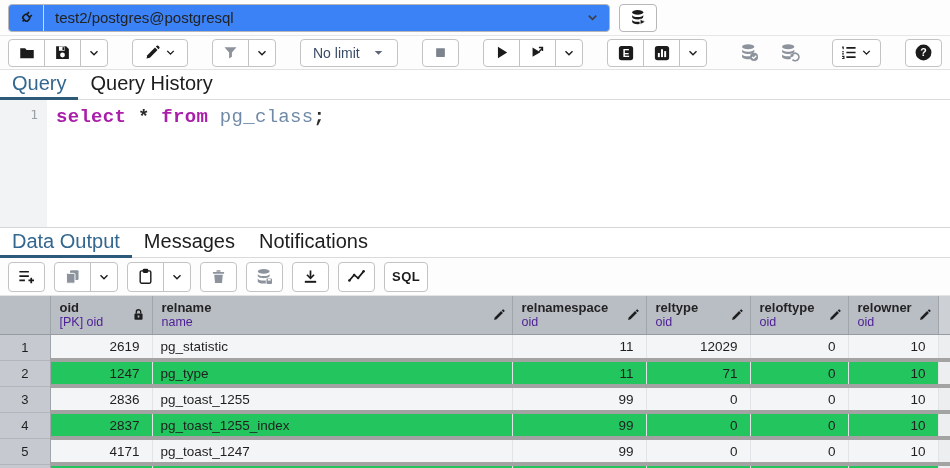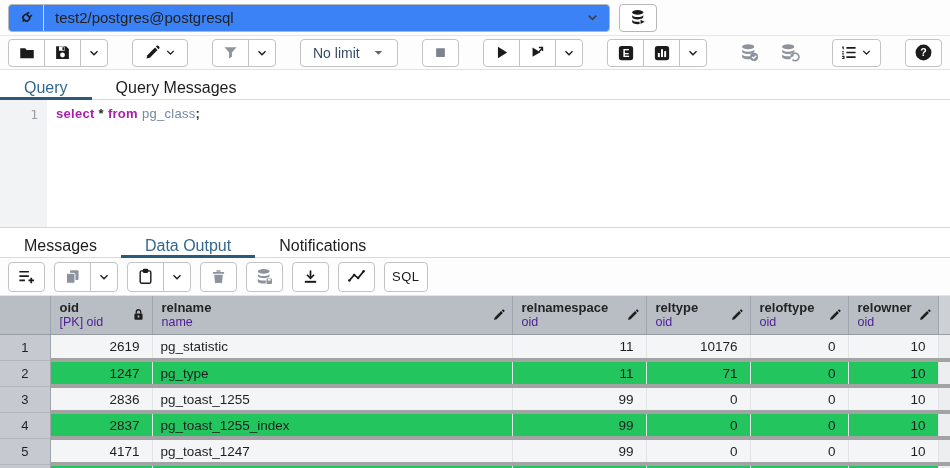--- a/index.html
+++ b/index.html
@@ -52,48 +52,48 @@
   .limit-select {
     width:118px; height:28px; border:1px solid #c3c3c3; border-radius:4px; background:#fff;
     display:flex; align-items:center; justify-content:space-between;
     padding:0 12px; font-size:14px; color:#394b66; cursor:pointer;
   }
   .limit-caret { color:#5c6575; display:flex; }
 
   
   .tabbar { height:30px; display:flex; background:#fff; border-bottom:1px solid #dadada; }
   .tab {
-    padding:0 24px; display:flex; align-items:flex-end; font-size:16px; color:#1d1d1d;
+    padding:0 12px; display:flex; align-items:center; font-size:20px; color:#1d1d1d;
     border-bottom:3px solid transparent; cursor:pointer; margin-bottom:-1px;
   }
   .tab.active { color:#33678f; border-bottom-color:#2d5a78; }
 
   
   .editor { height:128px; display:flex; background:#fff; border-bottom:1px solid #d6d6d6; }
   .gutter {
     width:47px; background:#f2f3f4; color:#9aa0a6; flex:none;
     font-family:"DejaVu Sans Mono", monospace; font-size:13px;
     text-align:right; padding:7px 9px 0 0;
   }
   .codearea {
     flex:1; padding:6px 0 0 9px;
-    font-family:Liberation Sans, sans-serif; font-size:13px; color:#202020;
+    font-family:Liberation Mono, monospace; font-size:19px; color:#202020;
     font-weight:bold; letter-spacing:.3px;
   }
   .tok-kw { color:#aa1faa; }
   .tok-id { color:#6f89a6; font-weight:normal; }
   .tok-pl { color:#2a2a2a; }
 
   
   .res-toolbar {
     height:38px; display:flex; align-items:center; gap:9px;
     padding:0 8px; background:#fdfdfd; border-bottom:1px solid #e4e4e4;
   }
   .res-toolbar .tbtn { height:30px; }
-  .sql-btn { font-size:13px; font-weight:normal; color:#1b1b1b; letter-spacing:.5px; }
+  .sql-btn { font-size:13px; font-weight:bold; color:#1b1b1b; letter-spacing:.5px; }
 
   
   .grid-wrap { height:172px; overflow:hidden; background:#eceef0; }
   table.grid { border-collapse:collapse; table-layout:fixed; width:950px; }
   .grid th {
     background:#b9bec5; border-right:1px solid #a0a5ac; border-bottom:1px solid #969ba2;
     height:38px; padding:2px 6px 2px 9px; text-align:left; font-weight:normal; vertical-align:middle;
   }
   .grid th.corner { width:50px; }
   .grid th.filler, .grid td.filler { background:#cdd1d6; border-right:none; width:12px; }
@@ -295,39 +295,39 @@
         </svg>
     </button>
   </div>
 </div>
 
 <div class="tabbar">
   <div class="tab active">
     <span>Query</span>
   </div>
   <div class="tab">
-    <span>Query Messages</span>
+    <span>Query History</span>
   </div>
 </div>
 
 <div class="editor">
   <div class="gutter">
     <div>1</div>
   </div>
   <div class="codearea">
     <span class="tok-kw">select</span><span class="tok-pl">&nbsp;</span><span class="tok-pl">*</span><span class="tok-pl">&nbsp;</span><span class="tok-kw">from</span><span class="tok-pl">&nbsp;</span><span class="tok-id">pg_class</span><span class="tok-pl">;</span>
   </div>
 </div>
 
 <div class="tabbar">
+  <div class="tab active">
+    <span>Data Output</span>
+  </div>
   <div class="tab">
     <span>Messages</span>
-  </div>
-  <div class="tab active">
-    <span>Data Output</span>
   </div>
   <div class="tab">
     <span>Notifications</span>
   </div>
 </div>
 
 <div class="res-toolbar">
   <div class="grp">
     <button class="tbtn">
       <svg width="19" height="19" viewBox="0 0 24 24" fill="none" stroke="currentColor" stroke-width="2.2">
@@ -499,21 +499,21 @@
         </th>
         <th class="filler"></th>
       </tr>
     </thead>
     <tbody>
       <tr class="odd">
         <td class="numcell">1</td>
         <td class="data num">2619</td>
         <td class="data txt">pg_statistic</td>
         <td class="data num">11</td>
-        <td class="data num">10176</td>
+        <td class="data num">12029</td>
         <td class="data num">0</td>
         <td class="data num">10</td>
         <td class="filler"></td>
       </tr>
       <tr class="even">
         <td class="numcell">2</td>
         <td class="data num">1247</td>
         <td class="data txt">pg_type</td>
         <td class="data num">11</td>
         <td class="data num">71</td>

